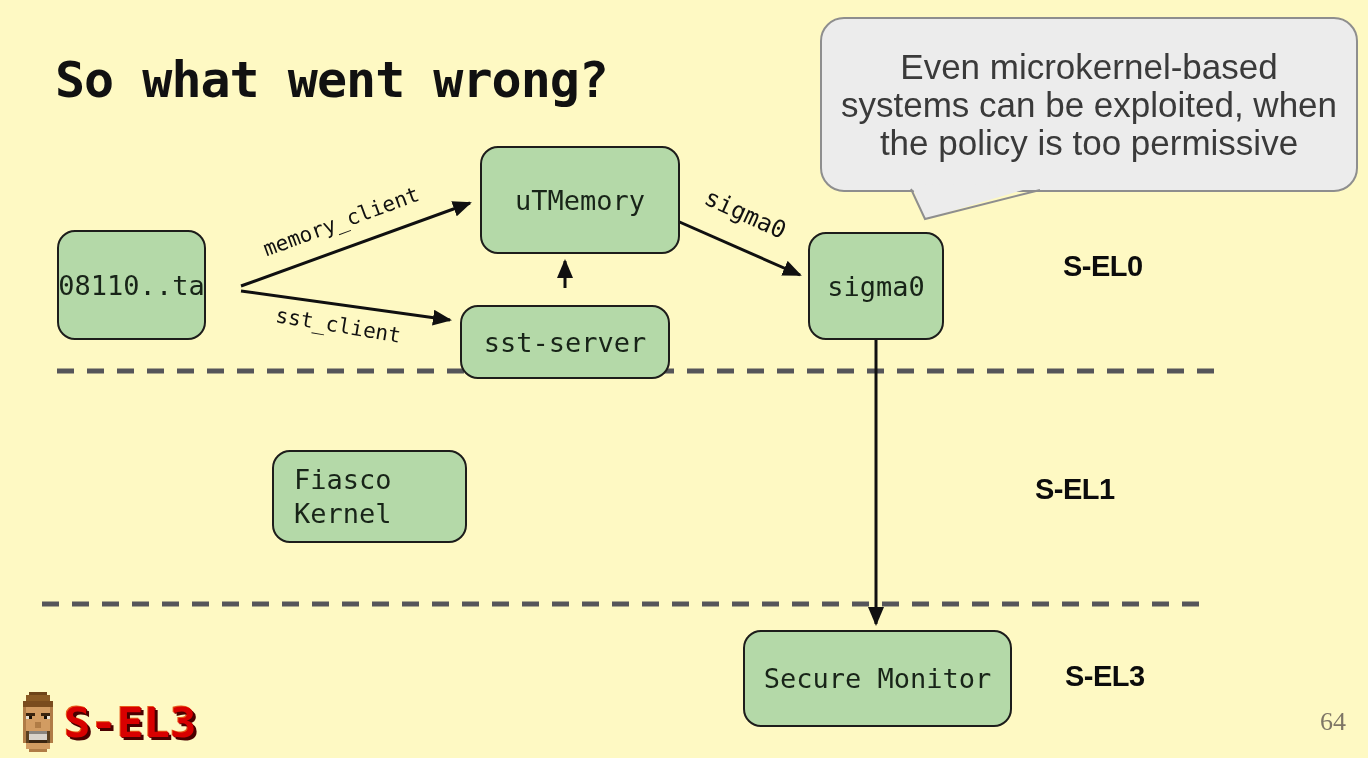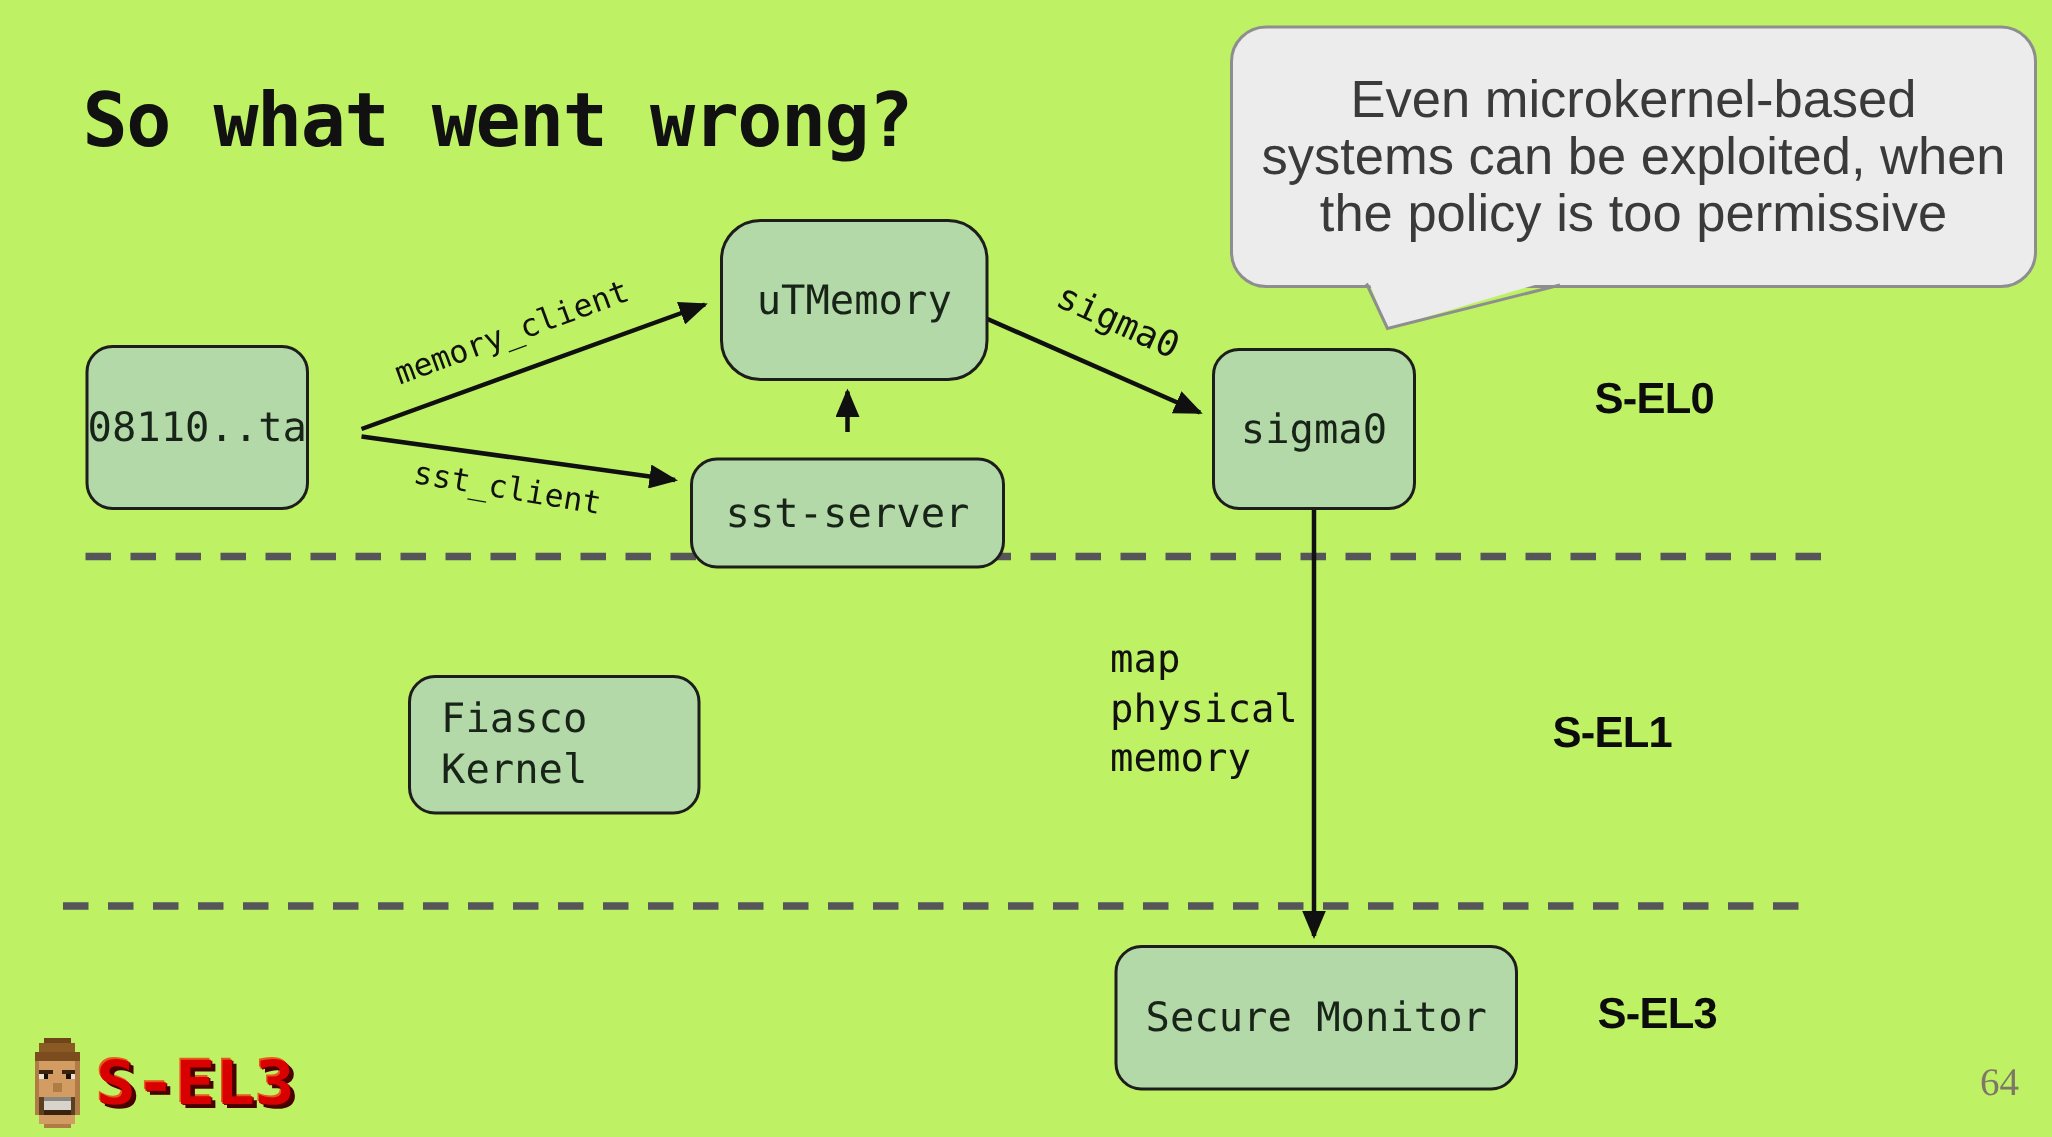--- a/index.html
+++ b/index.html
@@ -1,19 +1,19 @@
 <!DOCTYPE html>
 <html><head>
 <meta charset="utf-8">
 <style>
   html,body{margin:0;padding:0;}
   .slide{
     position:relative;
     width:1368px;height:758px;
-    background:#bef264;
+    background:#fef9c3;
     overflow:hidden;
     font-family:"DejaVu Sans Mono", monospace;
   }
   .title{
     position:absolute;left:55px;top:50px;
     font-family:"DejaVu Sans Mono", monospace;
     font-weight:bold;font-size:50px;line-height:60px;
     color:#111;letter-spacing:-1px;margin:0;
   }
   
@@ -36,21 +36,21 @@
   
   .node{
     position:absolute;background:#b4d9a8;border:2px solid #1d1d1b;
     border-radius:18px;box-sizing:border-box;
     display:flex;align-items:center;justify-content:center;
     font-family:"DejaVu Sans Mono", monospace;
     font-size:27px;color:#182418;z-index:3;
     white-space:pre-line;
   }
   .node-ta{left:57px;top:230px;width:149px;height:110px;}
-  .node-utm{left:480px;top:146px;width:179px;height:108px;border-radius:27px;}
+  .node-utm{left:480px;top:146px;width:200px;height:108px;}
   .node-sst{left:460px;top:288px;width:210px;height:74px;margin-top:17px;}
   .node-sig{left:808px;top:232px;width:136px;height:108px;}
   .node-fia{left:272px;top:450px;width:195px;height:93px;justify-content:flex-start;padding-left:20px;line-height:34px;}
   .node-sec{left:743px;top:630px;width:269px;height:97px;text-align:right;}
   
   .edge-label{
     position:absolute;font-family:"DejaVu Sans Mono", monospace;
     font-size:21px;color:#111;z-index:4;white-space:nowrap;
   }
   .lbl-memory{left:264px;top:238px;transform:rotate(-20.2deg);transform-origin:0 50%;}
@@ -118,23 +118,20 @@
   <div class="node node-utm">uTMemory</div>
   <div class="node node-sst">sst-server</div>
   <div class="node node-sig">sigma0</div>
   <div class="node node-fia">Fiasco
 Kernel</div>
   <div class="node node-sec">Secure Monitor</div>
 
   <div class="edge-label lbl-memory">memory_client</div>
   <div class="edge-label lbl-sst">sst_client</div>
   <div class="edge-label lbl-sigma">sigma0</div>
-  <div class="edge-label lbl-map">map
-physical
-memory</div>
 
   <div class="level level-el0">S-EL0</div>
   <div class="level level-el1">S-EL1</div>
   <div class="level level-el3">S-EL3</div>
 
   <svg class="doom-face" viewBox="0 0 12 20" width="36" height="62" shape-rendering="crispEdges">
     <rect x="3" y="0" width="6" height="1" fill="#6e4418"></rect>
     <rect x="2" y="1" width="8" height="2" fill="#8a5a24"></rect>
     <rect x="1" y="3" width="10" height="2" fill="#7a4c1e"></rect>
     <rect x="1" y="5" width="10" height="12" fill="#d29c62"></rect>

